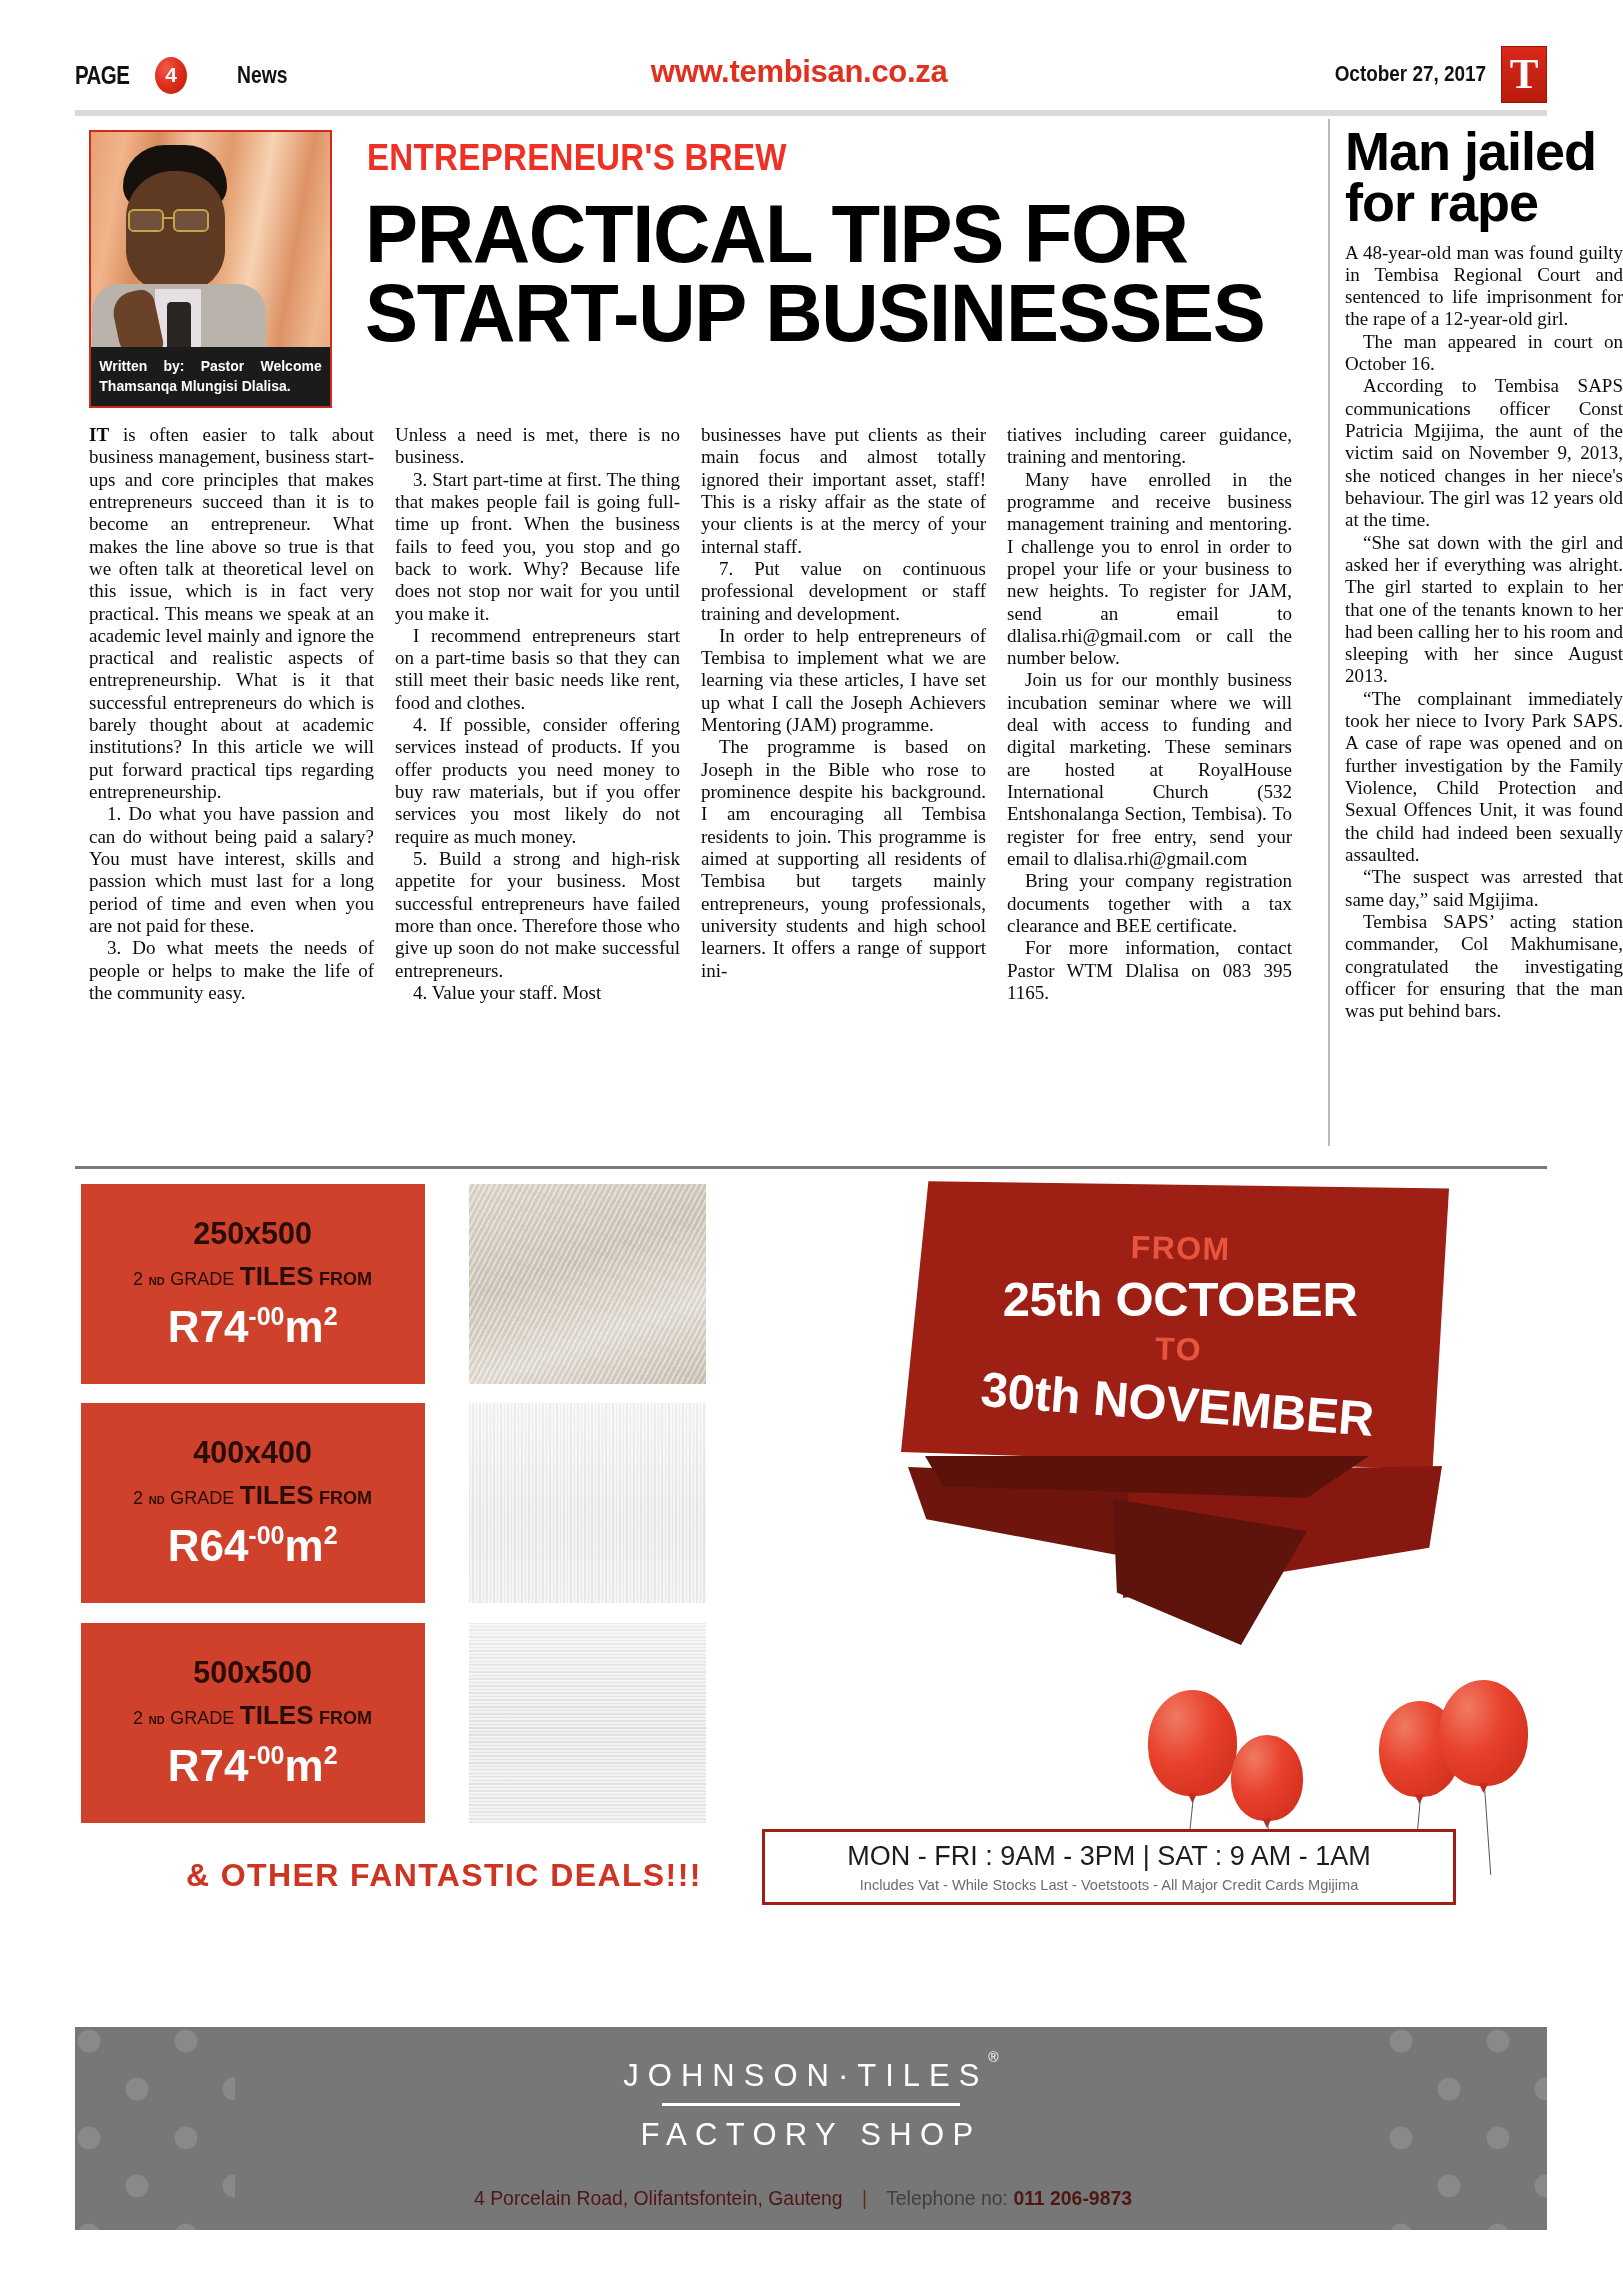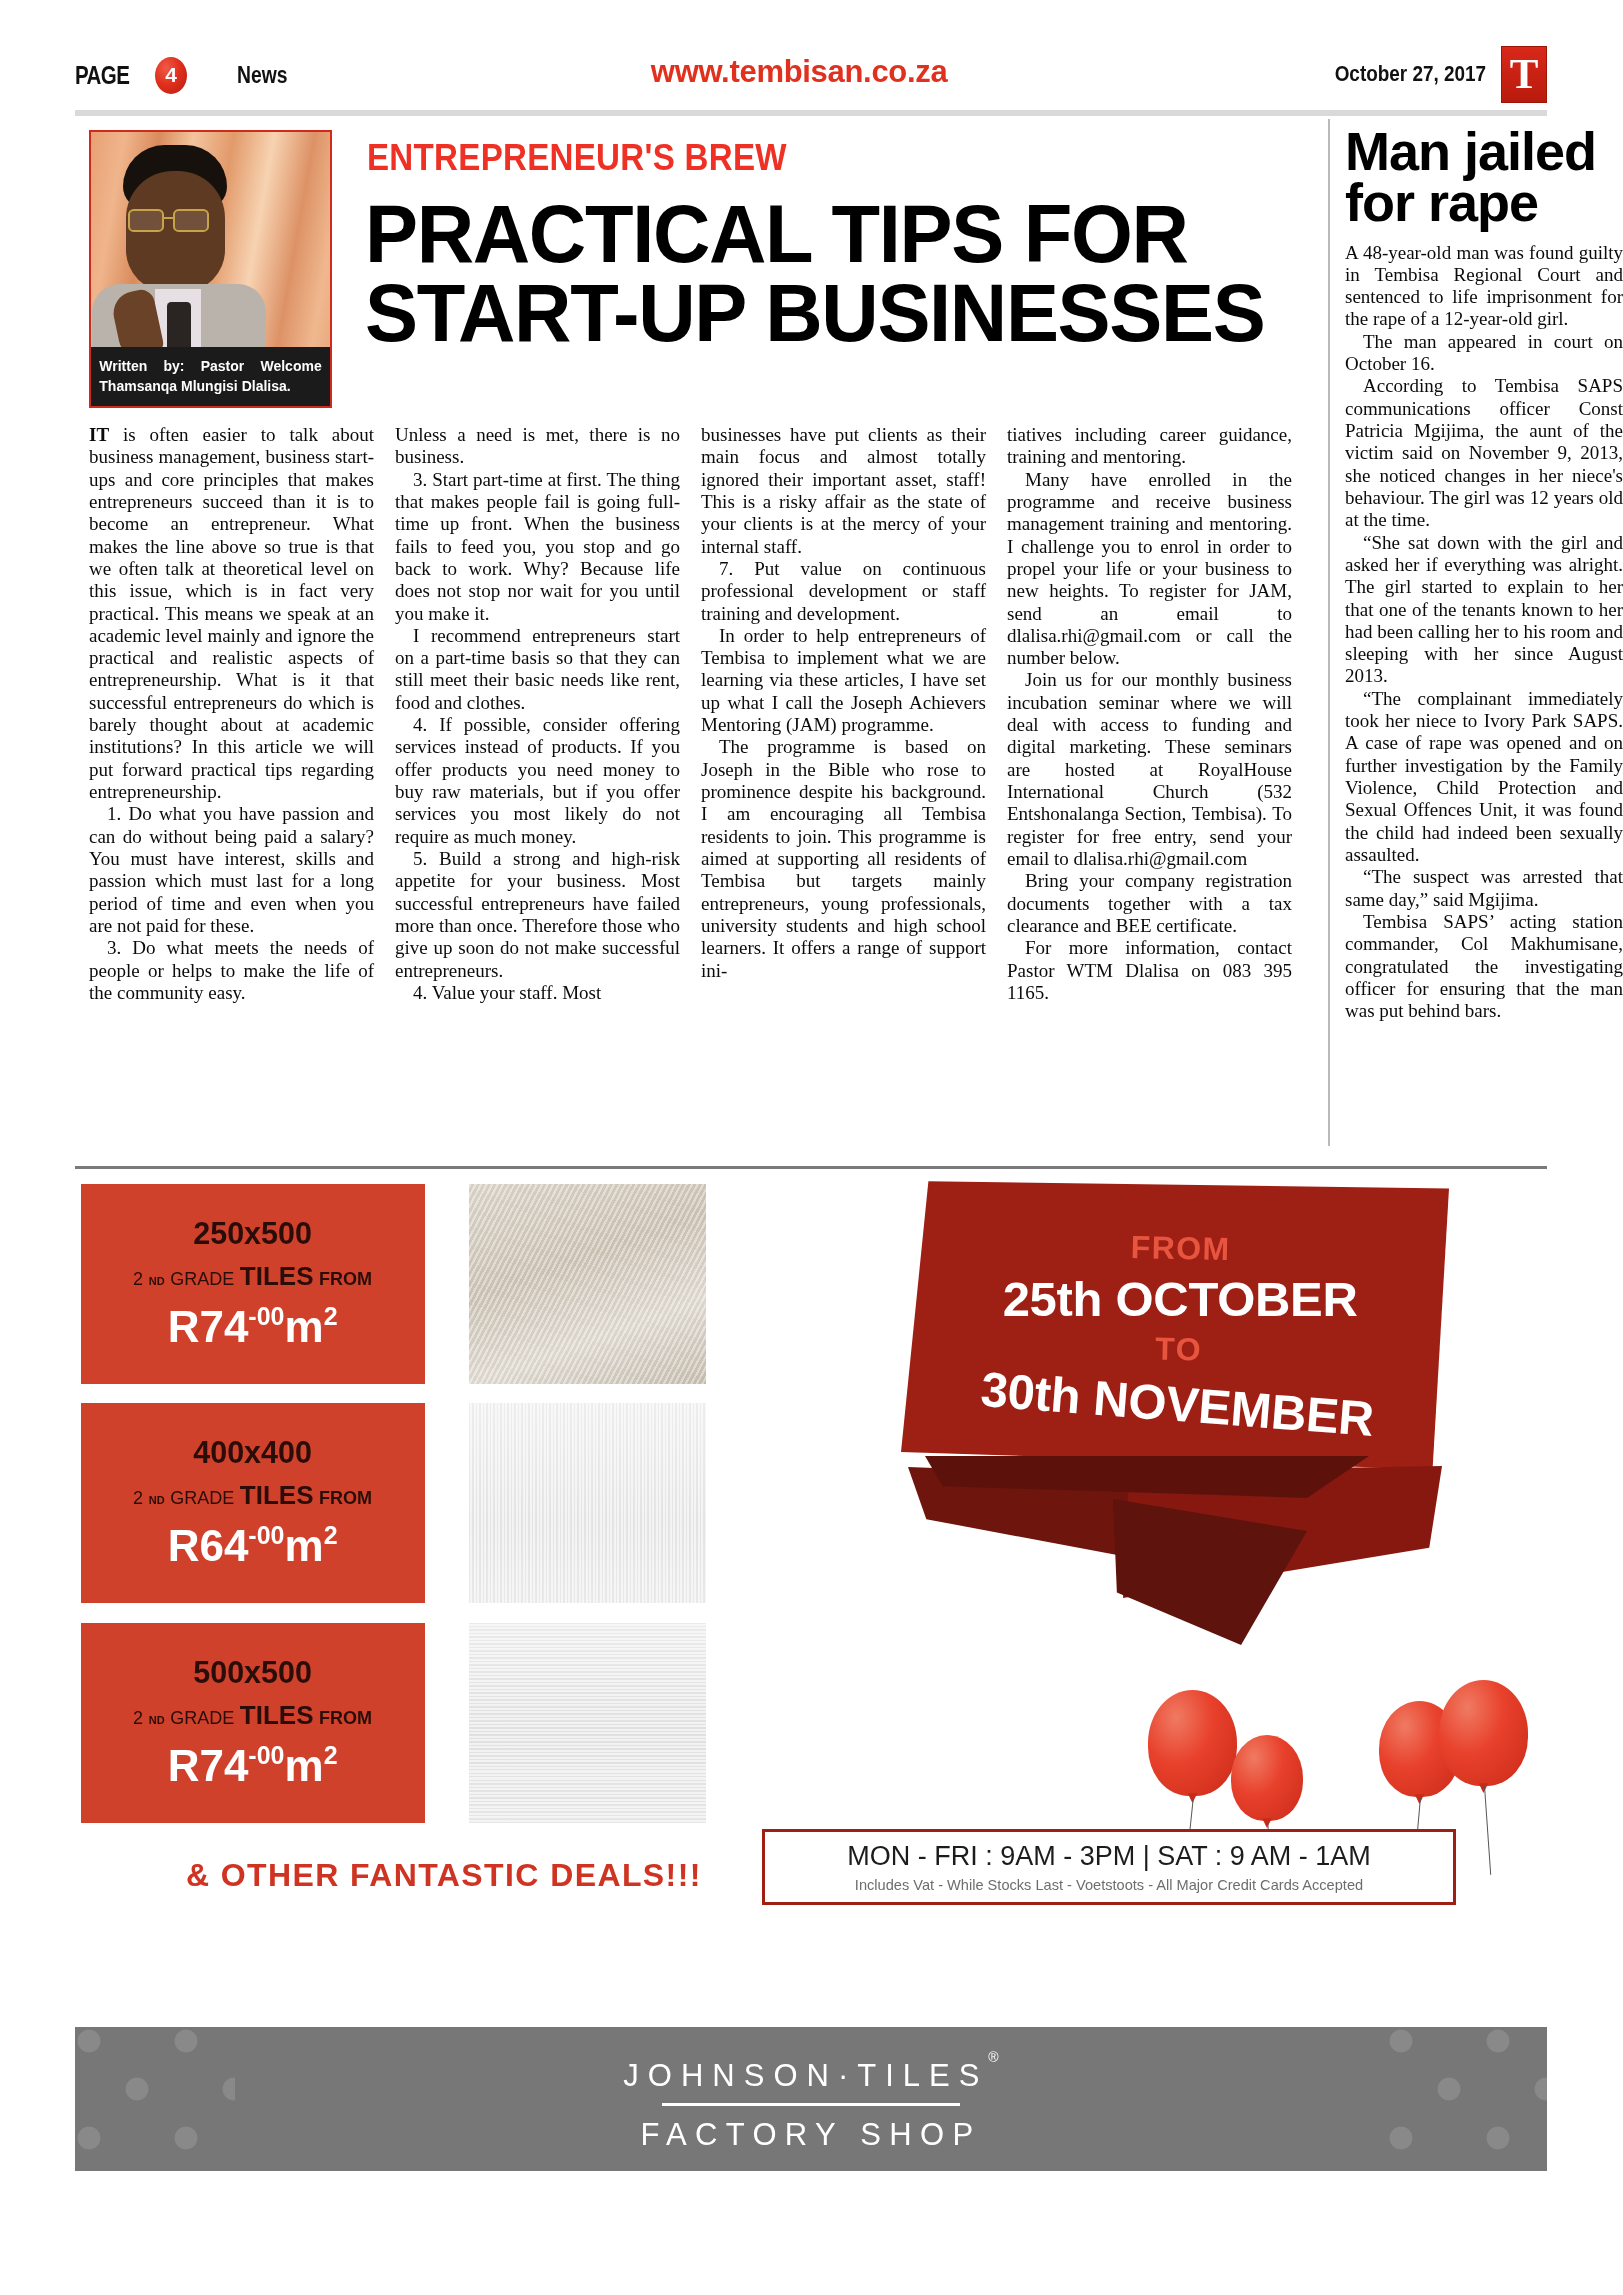--- a/index.html
+++ b/index.html
@@ -324,21 +324,21 @@
     border: 3.5px solid #9e1f14; background: #ffffff;
     display: flex; flex-direction: column; align-items: center; justify-content: center;
     font-family: "Liberation Sans", sans-serif;
     z-index: 4;
   }
   .hours-main { font-size: 27px; font-weight: normal; color: #1c1c1c; letter-spacing: 0px; }
   .hours-sub { font-size: 14.6px; color: #6d6d6d; margin-top: 5.6px; }
 
   
   .footer {
-    position: absolute; left: 75px; top: 2027px; width: 1472px; height: 144px;
+    position: absolute; left: 75px; top: 2027px; width: 1472px; height: 203px;
     background: #777777;
     overflow: hidden;
   }
   .footer::before, .footer::after {
     content: ""; position: absolute; top: 0; width: 160px; height: 100%;
     background-image:
       radial-gradient(circle at 14px 14px, rgba(255,255,255,0.13) 11px, transparent 11.8px),
       radial-gradient(circle at 62px 62px, rgba(255,255,255,0.13) 11px, transparent 11.8px),
       radial-gradient(circle at 111px 14px, rgba(255,255,255,0.13) 11px, transparent 11.8px);
     background-size: 97px 97px;
@@ -548,21 +548,21 @@
       </div>
     <div class="balloon b4">
         <div class="bulb"></div>
         <div class="knot"></div>
         <div class="string"></div>
       </div>
   </div>
 
   <div class="hours-box">
     <div class="hours-main">MON - FRI : 9AM - 3PM | SAT : 9 AM - 1AM</div>
-    <div class="hours-sub">Includes Vat - While Stocks Last - Voetstoots - All Major Credit Cards Accepted</div>
+    <div class="hours-sub">Includes Vat - While Stocks Last - Voetstoots - All Major Credit Cards Mgijima</div>
   </div>
 </div>
 
 <div class="footer">
   <div class="f-logo">
     <div class="f-brand"><span>JOHNSON·TILES</span><sup>®</sup></div>
     <div class="f-divider"></div>
     <div class="f-sub">FACTORY SHOP</div>
   </div>
   <div class="f-addr">

